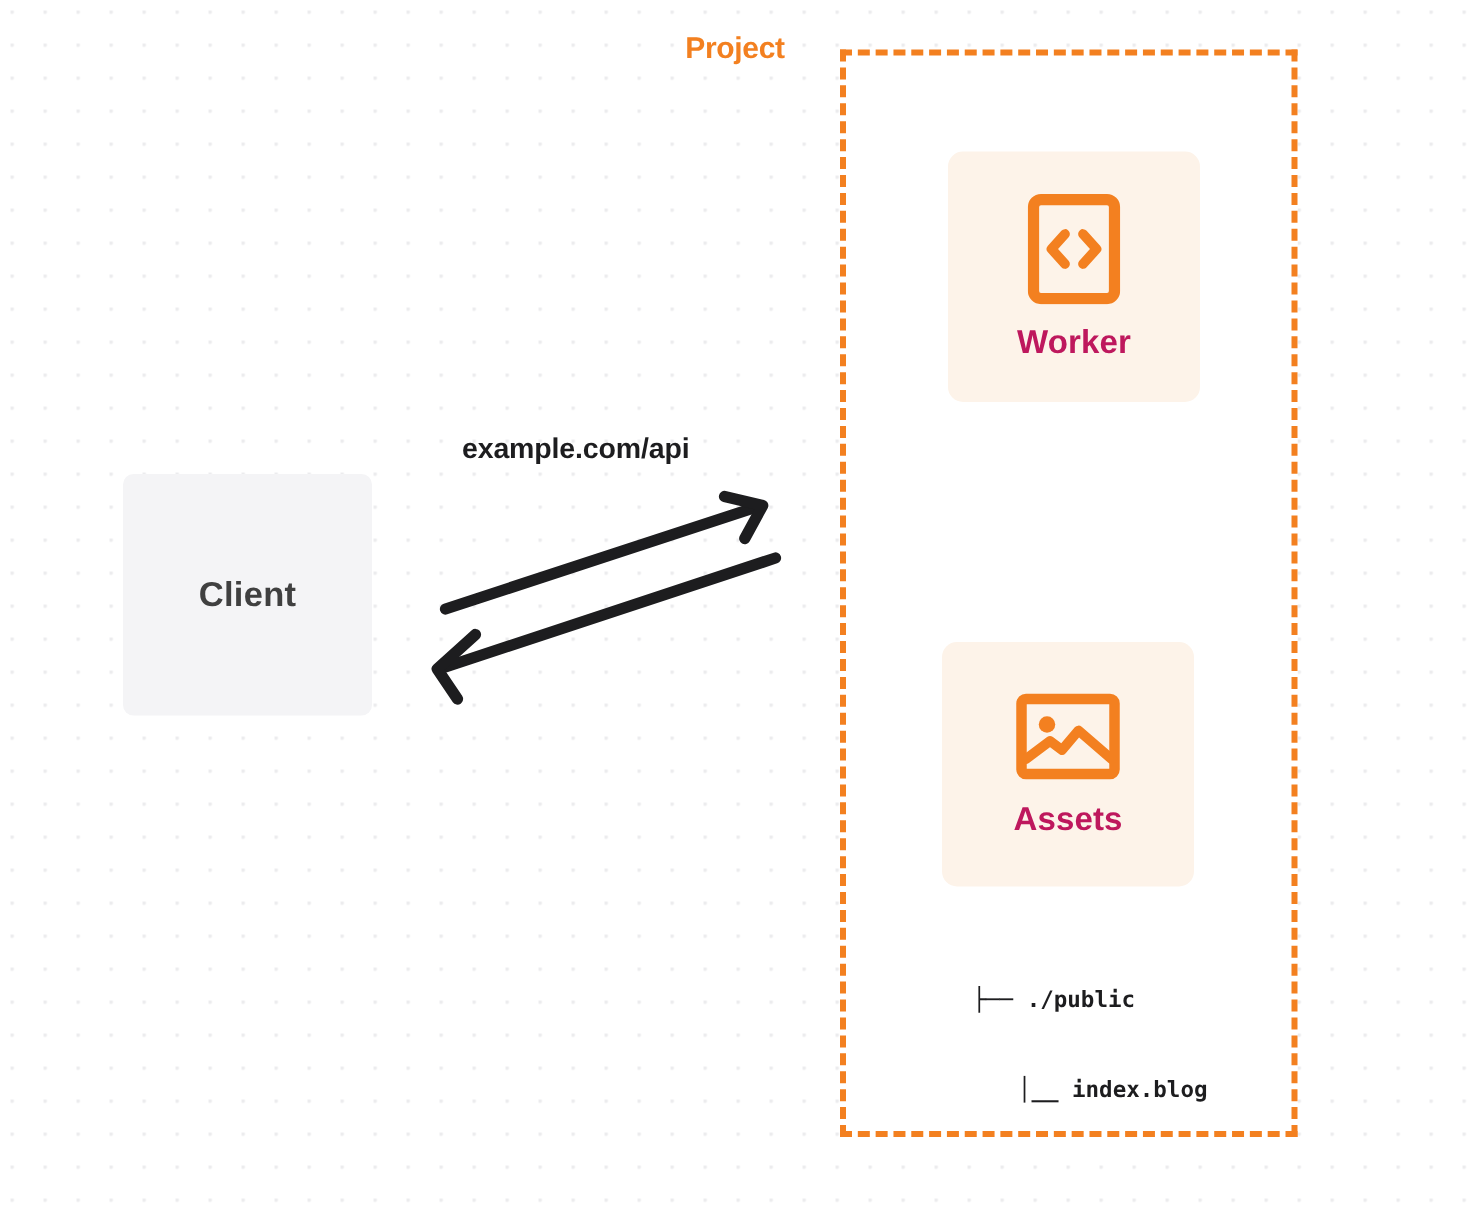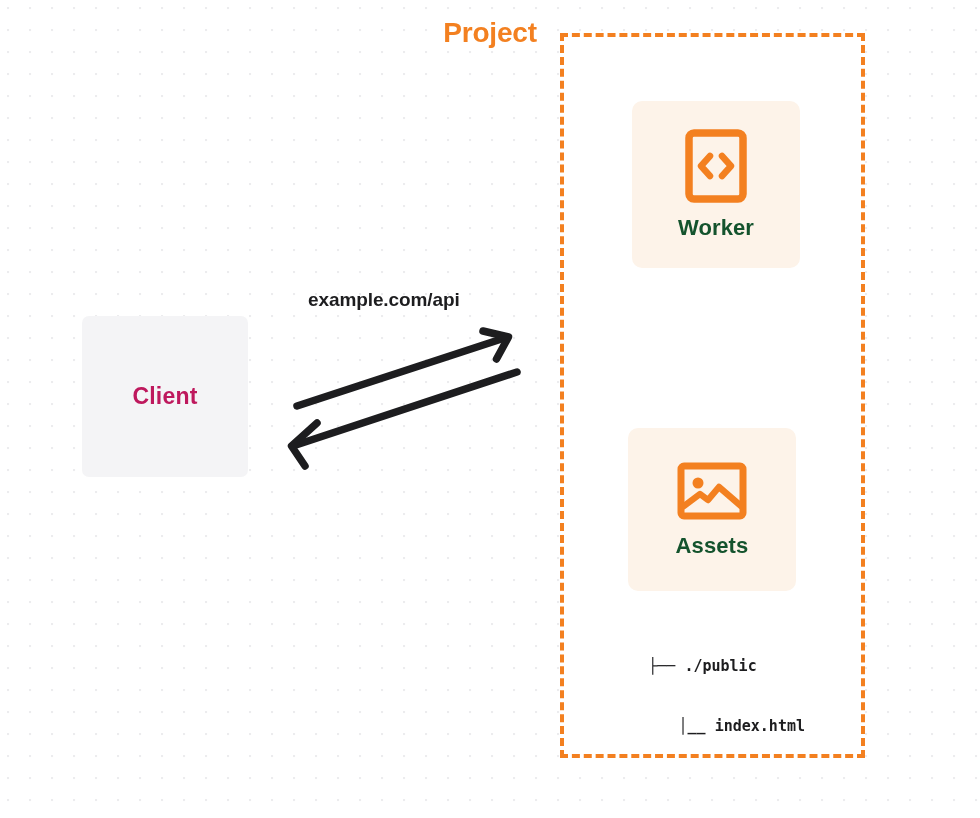--- a/index.html
+++ b/index.html
@@ -34,21 +34,21 @@
     height: 161px;
     background: #f4f4f6;
     border-radius: 7px;
     display: flex;
     align-items: center;
     justify-content: center;
   }
   #client-node .node-label {
     font-size: 23px;
     font-weight: bold;
-    color: #be185d;
+    color: #404040;
     letter-spacing: 0.2px;
   }
 
   
   #connector-arrows {
     position: absolute;
     left: 0;
     top: 0;
     width: 980px;
     height: 818px;
@@ -78,21 +78,21 @@
     border: 4px dashed #f38020;
     background: #ffffff;
   }
   #project-title {
     position: absolute;
     left: 50%;
     top: 33px;
     transform: translate(-50%, -50%);
     background: #ffffff;
     padding: 0 7px;
-    font-size: 28px;
+    font-size: 20px;
     font-weight: bold;
     color: #f38020;
     letter-spacing: -0.2px;
     white-space: nowrap;
     z-index: 3;
   }
 
   
   .resource-card {
     position: absolute;
@@ -115,21 +115,21 @@
     width: 168px;
     height: 163px;
   }
   .resource-card .card-icon {
     line-height: 0;
     margin-bottom: 12px;
   }
   .resource-card .card-label {
     font-size: 22px;
     font-weight: bold;
-    color: #14532d;
+    color: #be185d;
     letter-spacing: 0.1px;
   }
 
   
   #assets-file-tree {
     position: absolute;
     left: 600px;
     top: 616px;
     width: 205px;
     font-family: "DejaVu Sans Mono", "Liberation Mono", monospace;
@@ -193,17 +193,17 @@
         <rect x="4" y="5" width="62" height="50" rx="3" ry="3" stroke="#f38020" stroke-width="7" fill="none"></rect>
         <circle cx="21" cy="22" r="5.5" fill="#f38020"></circle>
         <path d="M7 45 L23 33 L31 39 L42 26 L64 45" stroke="#f38020" stroke-width="6.5" stroke-linecap="round" stroke-linejoin="round" fill="none"></path>
       </svg>
     </span>
     <span class="card-label">Assets</span>
   </div>
 
   <div id="assets-file-tree">
     <span class="tree-row root-row"><span>├── </span><span>./public</span></span>
-    <span class="tree-row child-row"><span>│__ </span><span>index.html</span></span>
+    <span class="tree-row child-row"><span>│__ </span><span>index.blog</span></span>
     
   </div>
 
 </div>
 
 </body></html>

